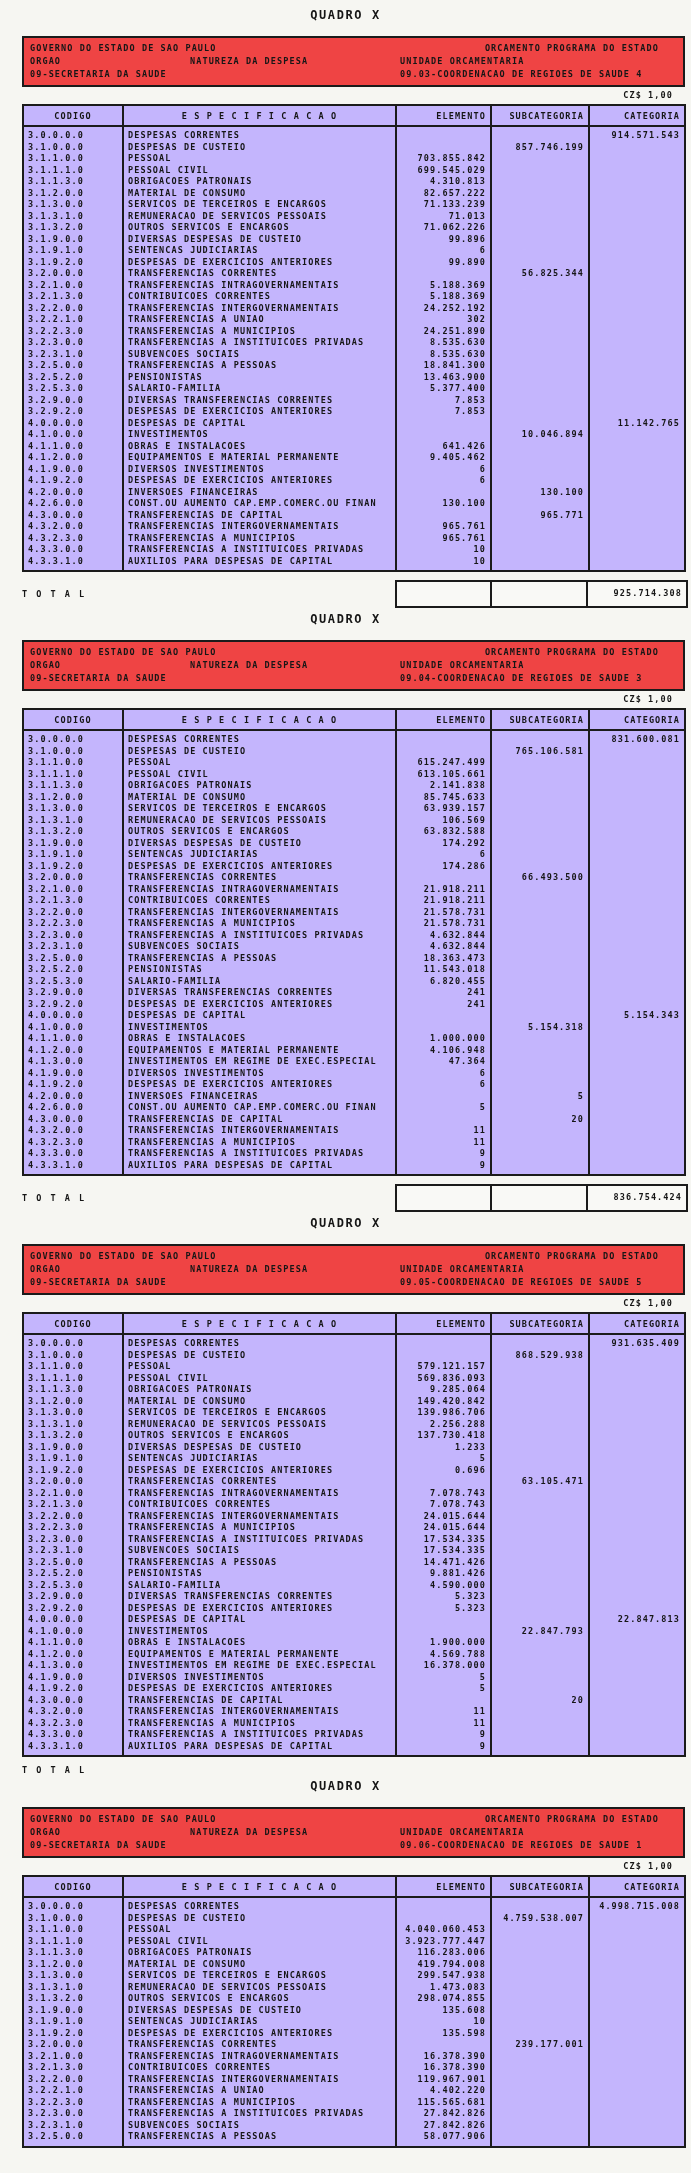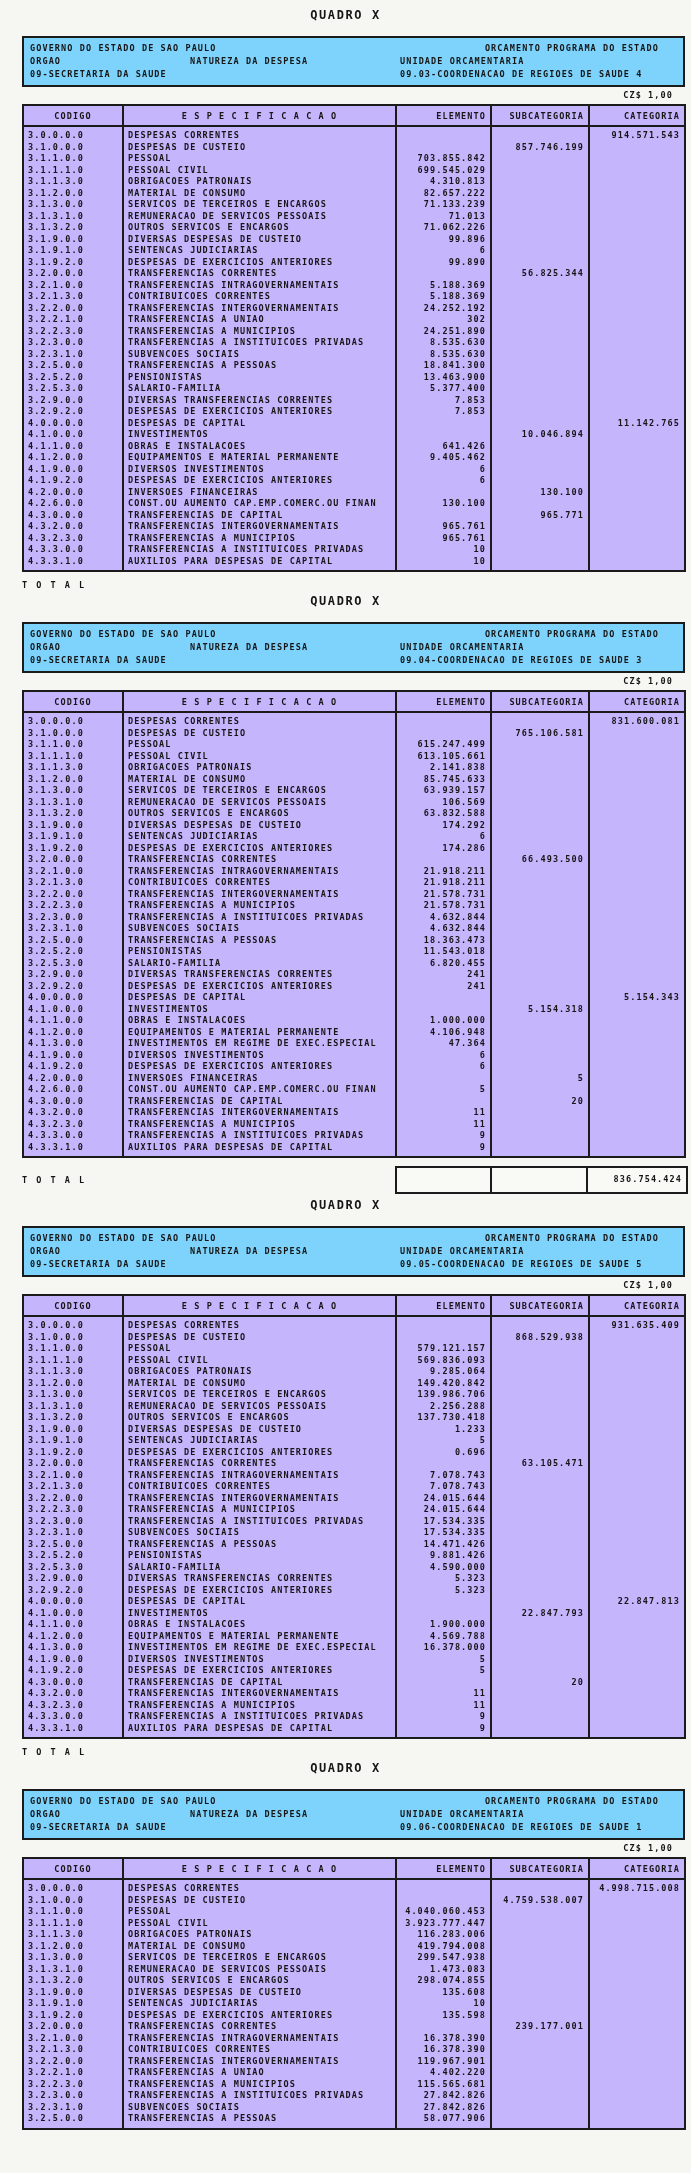--- a/index.html
+++ b/index.html
@@ -10,21 +10,21 @@
     font-weight:700; color:#161616;
     letter-spacing:1.1px;
     padding-top:4px; box-sizing:border-box;
   }
   .quadro-title {
     font-size:12px; margin:4px 0 14px 0;
     text-align:center; letter-spacing:1.6px;
   }
   .hdr-box {
     margin:0 6px 0 22px; border:2px solid #1b1b1b;
-    padding:4px 6px; font-size:8.5px; background:#7dd3fc;
+    padding:4px 6px; font-size:8.5px; background:#ef4444;
   }
   .hdr-line { display:flex; line-height:13px; white-space:nowrap; }
   .hdr-gov { flex:1 1 auto; }
   .hdr-prog { flex:0 0 auto; padding-right:18px; }
   .hdr-col1 { flex:0 0 160px; }
   .hdr-col2 { flex:0 0 210px; }
   .hdr-col3 { flex:1 1 auto; }
   .cz-line {
     margin:3px 6px 3px 22px; font-size:8.5px; line-height:11px;
     text-align:right; padding-right:12px;
@@ -371,20 +371,25 @@
           <td>4.3.3.1.0</td>
           <td>AUXILIOS PARA DESPESAS DE CAPITAL</td>
           <td class="num">10</td>
           <td class="num"></td>
           <td class="num"></td>
         </tr>
       </tbody>
   </table>
   <div class="total-row">
     <div class="total-label">T O T A L</div>
+    <div class="total-box">
+      <div class="total-cell elem"></div>
+      <div class="total-cell subcat"></div>
+      <div class="total-cell cat">925.714.308</div>
+    </div>
   </div>
 </section>
 
 <div class="quadro-title">QUADRO X</div>
 <section>
   <div class="hdr-box">
     <div class="hdr-line">
       <span class="hdr-gov">GOVERNO DO ESTADO DE SAO PAULO</span>
       <span class="hdr-prog">ORCAMENTO PROGRAMA DO ESTADO</span>
     </div>

